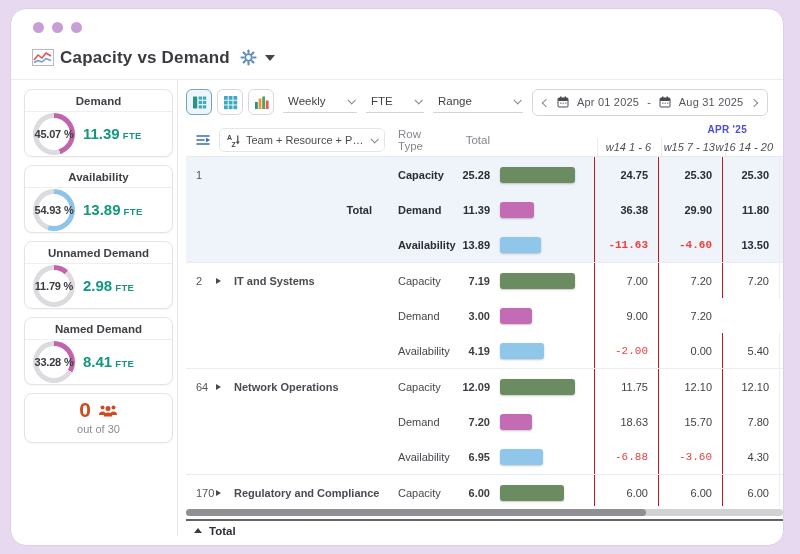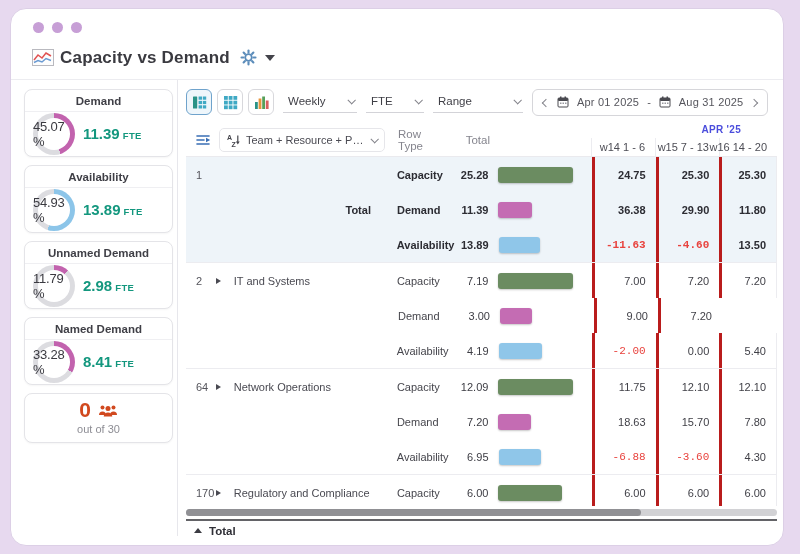--- a/index.html
+++ b/index.html
@@ -24,35 +24,35 @@
 
   .sidebar { width:167px; padding:9px 4px 0 13px; border-right:1px solid #e7e7ec; flex:0 0 auto; }
   .scard { border:1px solid #e4e4e8; border-radius:8px; background:#fff; margin-bottom:8px;
            box-shadow:0 1px 2px rgba(0,0,0,.04); overflow:hidden; }
   .scard-title { text-align:center; font-size:11.5px; font-weight:600; color:#3f3f46;
                  padding:5px 2px 4px; border-bottom:1px solid #efeff2; }
   .scard-body { display:flex; align-items:center; gap:8px; padding:7px 6px 8px 8px; height:44px; }
   .donut { width:42px; height:42px; border-radius:50%; position:relative; flex:0 0 auto; }
   .donut::before { content:""; position:absolute; inset:5px; background:#fff; border-radius:50%; }
   .donut-label { position:absolute; inset:0; display:flex; align-items:center; justify-content:center;
-                 font-size:13px; font-weight:400; color:#3a3a40; letter-spacing:-.2px; z-index:1; }
+                 font-size:11px; font-weight:700; color:#3a3a40; letter-spacing:-.2px; z-index:1; }
   .scard-value { display:flex; align-items:baseline; gap:3px; }
   .scard-value .val { font-size:15px; font-weight:700; color:var(--teal); }
   .scard-value .unit { font-size:9.5px; font-weight:700; color:var(--teal); letter-spacing:.4px; }
 
   .burnout-body { text-align:center; padding:4px 0 7px; }
   .burnout-count-row { display:flex; align-items:center; justify-content:center; gap:7px; }
   .burnout-count { font-size:21px; font-weight:700; color:var(--burnout); }
   .burnout-caption { font-size:11px; color:#8d8d94; margin-top:1px; }
   .info-badge { display:inline-flex; width:13px; height:13px; border-radius:50%; background:#2d6da3;
                 color:#fff; font-size:8.5px; font-weight:700; align-items:center; justify-content:center;
                 font-family:"Liberation Serif", serif; font-style:italic; vertical-align:1px; }
 
   
-  .main { flex:1; padding:8px 6px 0 8px; min-width:0; }
+  .main { flex:1; padding:8px 0 0 8px; min-width:0; }
 
   .toolbar { display:flex; align-items:center; gap:9px; height:28px; margin-bottom:8px; }
   .viewbtns { display:flex; gap:5px; }
   .viewbtn { width:26px; height:26px; border:1px solid #d8d8dc; border-radius:6px; background:#fff;
              display:flex; align-items:center; justify-content:center; }
   .viewbtn.sel { border:1.5px solid #6fa3cc; background:#eef6fb; }
   .dd { display:flex; align-items:center; justify-content:space-between; border-bottom:1px solid #d3d3d8;
         padding:4px 3px 5px 5px; font-size:11.5px; color:#3f3f46; }
   .dd-weekly { width:74px; } .dd-fte { width:58px; } .dd-range { width:90px; }
   .chev { width:6px; height:6px; border-right:1.5px solid #85858c; border-bottom:1.5px solid #85858c;
@@ -71,40 +71,40 @@
   .selectorbox .lbl { font-size:11px; color:#4a4a52; white-space:nowrap; overflow:hidden;
                       text-overflow:ellipsis; flex:1; }
   .h-type { width:62px; padding-left:14px; display:flex; align-items:center; }
   .h-total { width:44px; display:flex; align-items:center; justify-content:flex-end; }
   .h-bar { width:104px; padding-left:10px; display:flex; align-items:center; }
   .h-weeks { width:186px; margin-left:auto; display:flex; flex-direction:column; }
   .h-month { height:14px; text-align:right; padding-right:36px; font-size:10px; font-weight:700;
              color:var(--month); letter-spacing:.3px; }
   .h-weekrow { display:flex; flex:1; }
   .h-week { width:64px; border-left:1px solid #ececf0; display:flex; align-items:center;
-            justify-content:flex-end; padding-right:10px; font-size:11px; color:#4d4d55; white-space:nowrap; }
+            justify-content:flex-end; padding-right:10px; font-size:11px; color:#4d4d55; white-space:nowrap;font-style:italic; }
   .h-week.last { width:58px; }
 
   .tbody { height:349px; overflow:hidden; }
   .tgroup + .tgroup { border-top:1px solid #ececf0; }
   .tgroup.hl { background:#eef4f9; }
   .trow { display:flex; height:35px; align-items:center; font-size:11px; }
   .c-num   { width:30px; padding-left:10px; color:#55555c; }
   .c-caret { width:18px; display:flex; align-items:center; }
   .tri-right { width:0; height:0; border-top:3.5px solid transparent; border-bottom:3.5px solid transparent;
                border-left:5px solid #4a4a52; display:none; }
   .c-caret.on .tri-right { display:block; }
-  .c-name  { width:150px; color:#4a4a52; white-space:nowrap; overflow:hidden; }
+  .c-name  { width:150px; color:#4a4a52; white-space:nowrap; overflow:hidden;font-weight:bold; }
   .c-name.right { text-align:right; padding-right:12px; }
   .c-type  { width:62px; padding-left:14px; color:#46464d; }
-  .c-total { width:44px; text-align:right; color:#3c3c43; }
+  .c-total { width:44px; text-align:right; color:#3c3c43;font-weight:bold; }
   .c-bar   { width:104px; padding-left:10px; align-self:stretch; display:flex; align-items:center; }
   .bar { height:16px; border-radius:3px; box-shadow:0 1px 2px rgba(0,0,0,.22); }
   .c-week  { width:64px; align-self:stretch; display:flex; align-items:center; justify-content:flex-end;
-             padding-right:10px; border-left:3px solid #b91c1c; color:#3f3f46; }
+             padding-right:10px; border-left:1px solid #b91c1c; color:#3f3f46; }
   .c-week.last { width:58px; border-right:1px solid #ececf0; }
   .c-week.neg { color:var(--negative);font-family:Liberation Mono, monospace; }
   .tgroup.hl .c-type, .tgroup.hl .c-total, .tgroup.hl .c-week, .tgroup.hl .c-name
     { font-weight:700; color:#2c2c33; }
   .tgroup.hl .c-week.neg { color:var(--negative); }
 
   .hscroll { height:7px; background:#d2d2d5; border-radius:4px; margin-top:3px; position:relative; }
   .hscroll-thumb { position:absolute; left:0; top:0; height:7px; width:77%; background:#909094; border-radius:4px; }
 
   .tfoot { border-top:2px solid #636367; margin-top:3px; height:21px; display:flex; align-items:center;

